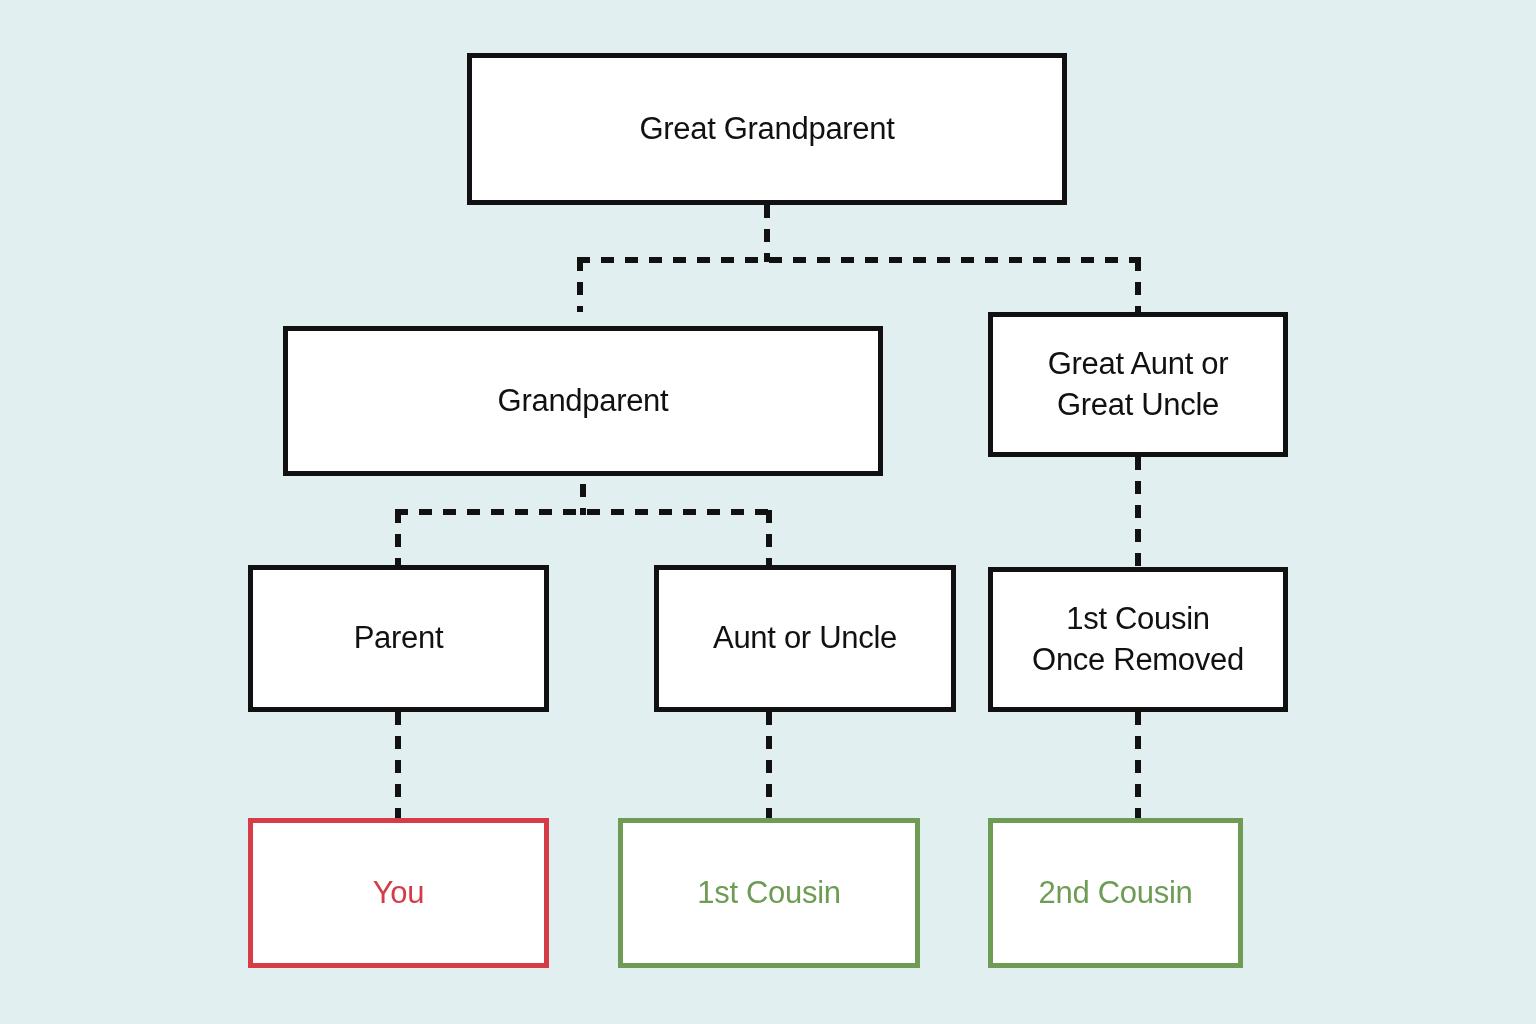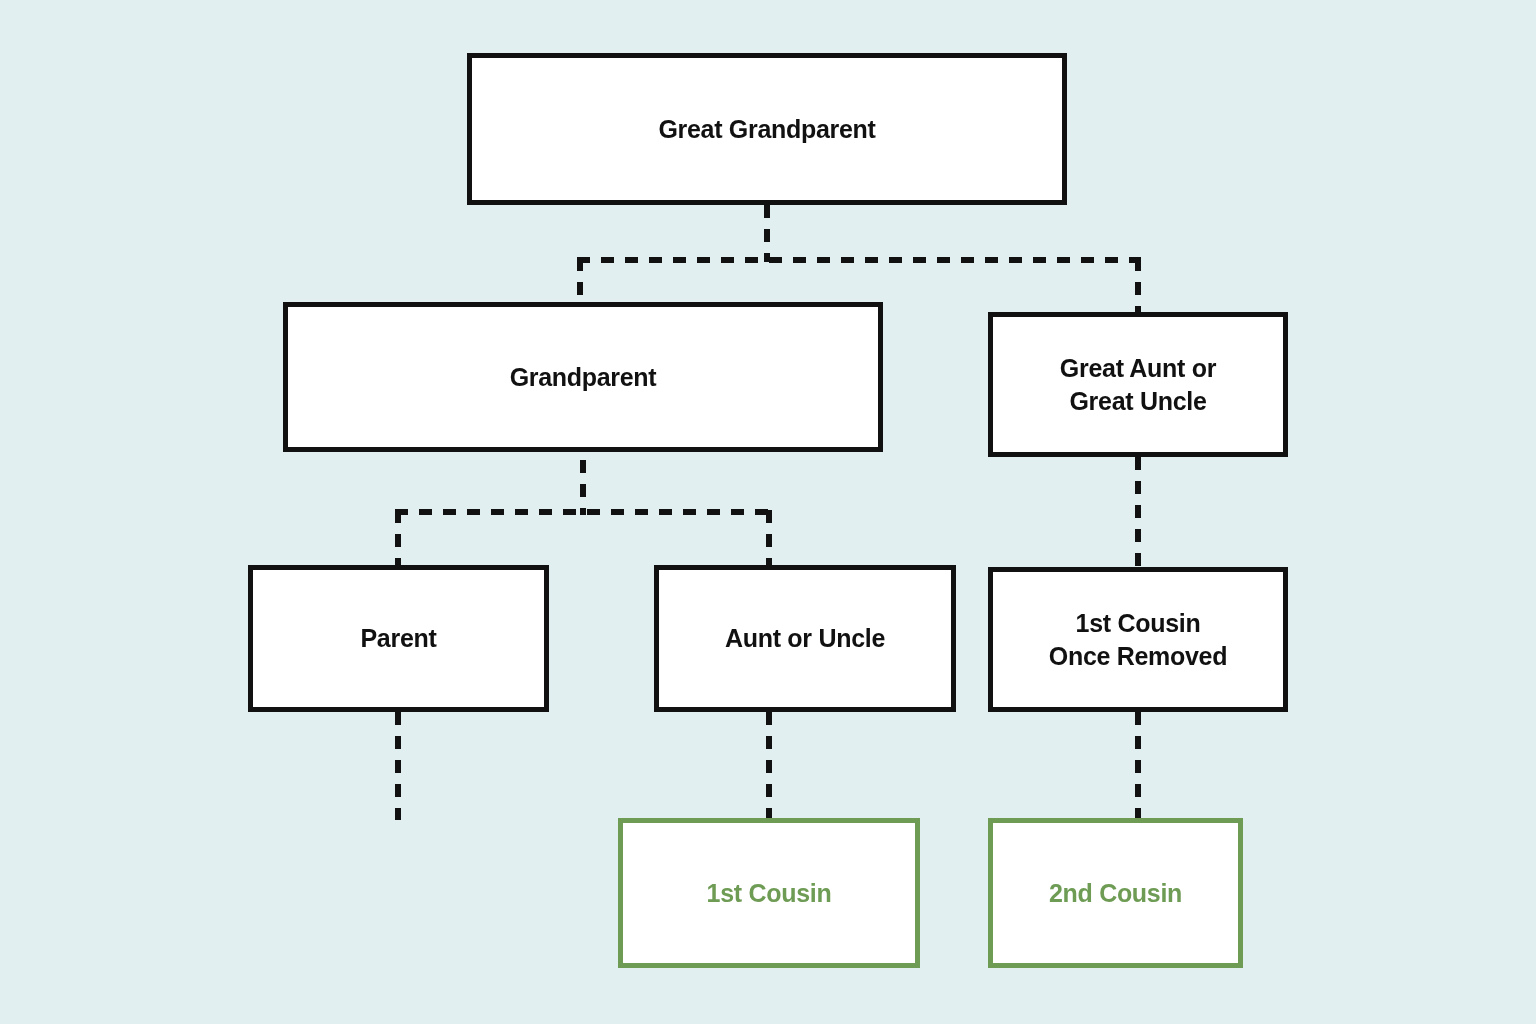--- a/index.html
+++ b/index.html
@@ -26,22 +26,22 @@
     position: absolute;
     background: #ffffff;
     border: 5px solid #111111;
     box-sizing: border-box;
     display: flex;
     align-items: center;
     justify-content: center;
     text-align: center;
   }
   .node .label {
-    font-weight: bold;
-    font-size: 25px;
+    font-weight: normal;
+    font-size: 31px;
     line-height: 1.3;
     color: #111111;
     letter-spacing: -0.3px;
     white-space: pre-line;
     padding: 0 10px;
   }
   .node.you {
     border-color: #d53c48;
   }
   .node.you .label {
@@ -74,21 +74,21 @@
 
     <line x1="398" y1="712" x2="398" y2="820" stroke-dasharray="13 11"></line>
     <line x1="769" y1="712" x2="769" y2="820" stroke-dasharray="13 11"></line>
     <line x1="1138" y1="712" x2="1138" y2="820" stroke-dasharray="13 11"></line>
   </svg>
 
   <div class="node" style="left:467px; top:53px; width:600px; height:152px;">
     <span class="label">Great Grandparent</span>
   </div>
 
-  <div class="node" style="left:283px; top:302px; width:600px; height:150px;text-align:right;">
+  <div class="node" style="left:283px; top:326px; width:600px; height:150px;text-align:right;">
     <span class="label">Grandparent</span>
   </div>
 
   <div class="node" style="left:988px; top:312px; width:300px; height:145px;">
     <span class="label">Great Aunt or
 Great Uncle</span>
   </div>
 
   <div class="node" style="left:248px; top:565px; width:301px; height:147px;">
     <span class="label">Parent</span>
@@ -96,20 +96,23 @@
 
   <div class="node" style="left:618px; top:565px; width:302px; height:147px;margin-left:36px;">
     <span class="label">Aunt or Uncle</span>
   </div>
 
   <div class="node" style="left:988px; top:567px; width:300px; height:145px;">
     <span class="label">1st Cousin
 Once Removed</span>
   </div>
 
+  <div class="node you" style="left:248px; top:818px; width:301px; height:150px;">
+    <span class="label">You</span>
+  </div>
 
   <div class="node cousin" style="left:618px; top:818px; width:302px; height:150px;">
     <span class="label">1st Cousin</span>
   </div>
 
   <div class="node cousin" style="left:988px; top:818px; width:255px; height:150px;">
     <span class="label">2nd Cousin</span>
   </div>
 
 </div>

